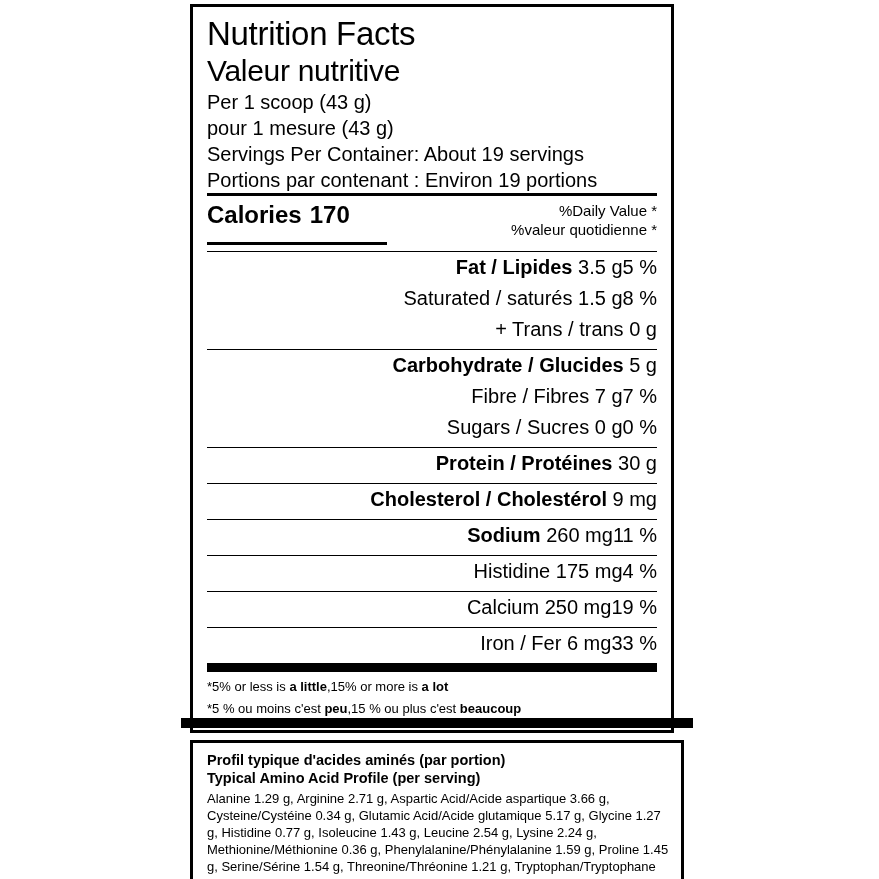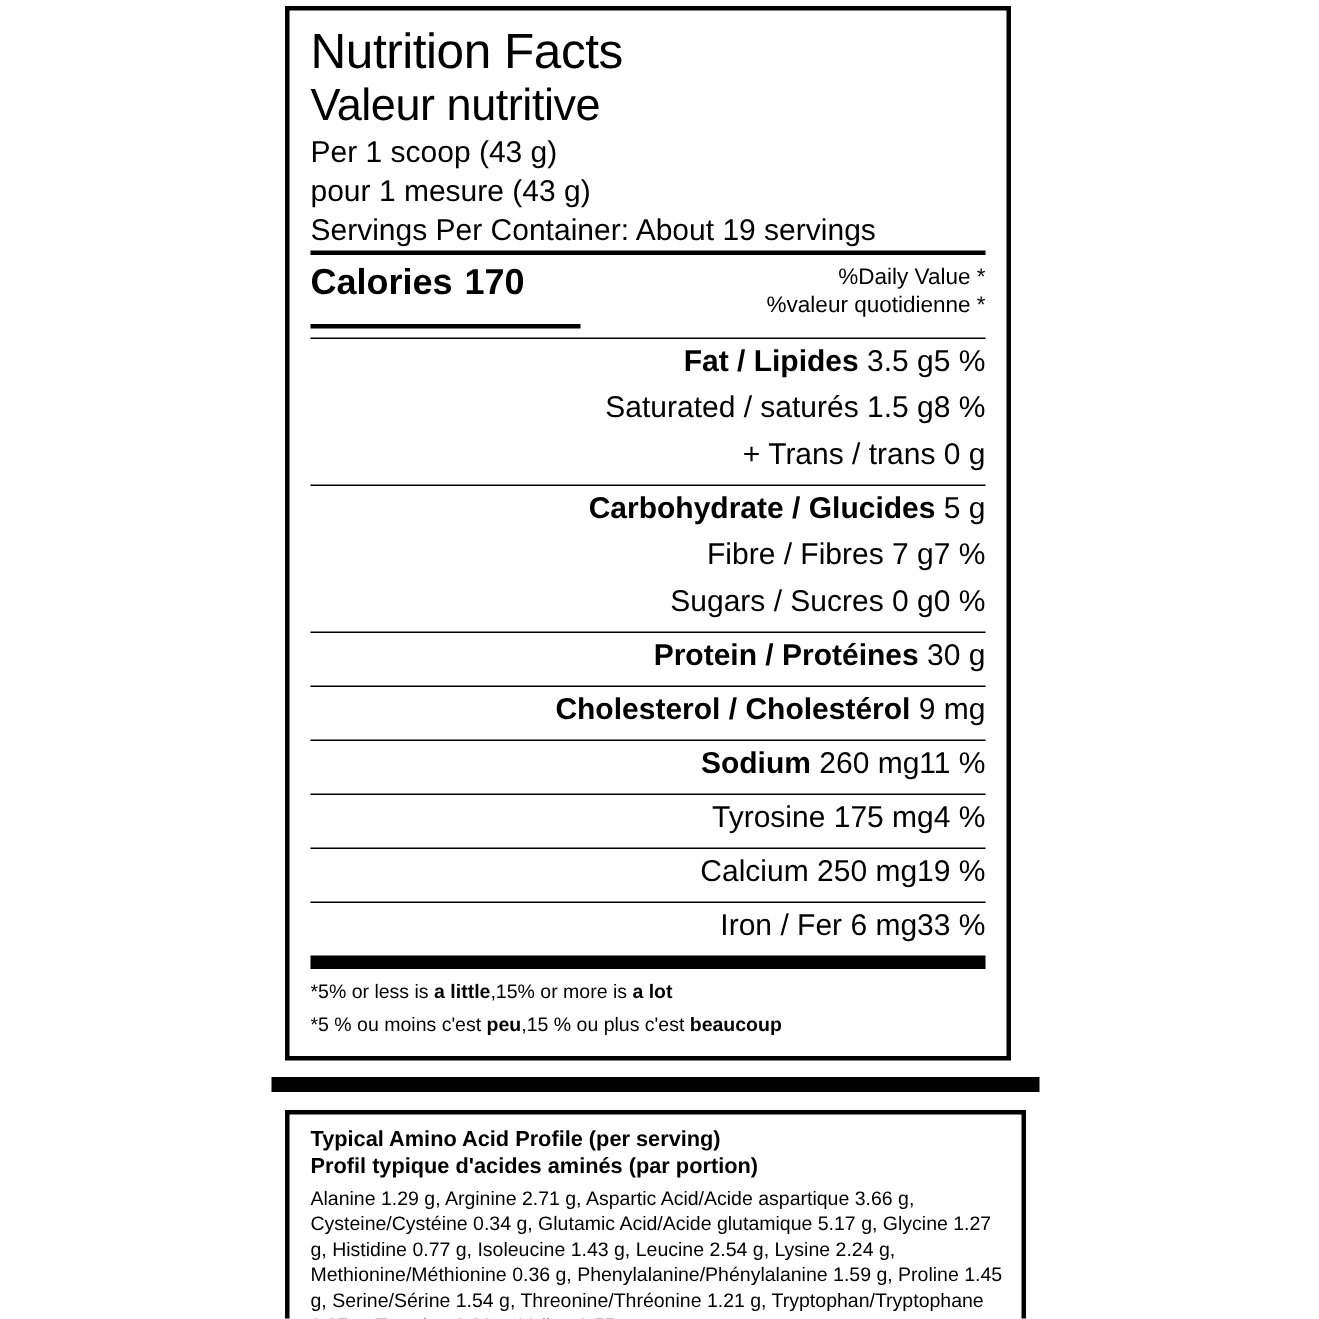--- a/index.html
+++ b/index.html
@@ -128,20 +128,21 @@
 <body>
 
 <div class="panel">
 
   <div class="title">Nutrition Facts</div>
   <div class="title2">Valeur nutritive</div>
 
   <div class="serving">Per 1 scoop (43 g)</div>
   <div class="serving">pour 1 mesure (43 g)</div>
   <div class="serving">Servings Per Container: About 19 servings</div>
+  <div class="serving">Portions par contenant : Environ 19 portions</div>
 
   <div class="rule-med"></div>
 
   <div class="cal-row">
     <div class="cal-left">
       <span>Calories</span><span class="calnum">170</span>
     </div>
     <div class="cal-right">
       <div>%Daily Value *</div>
       <div>%valeur quotidienne *</div>
@@ -190,21 +191,21 @@
   </div>
 
   <div class="rule-thin" style="margin-top:4px;"></div>
   <div class="nrow">
     <div class="lbl"><b>Sodium</b> <span>260 mg</span></div>
     <div class="dv">11 %</div>
   </div>
 
   <div class="rule-thin" style="margin-top:4px;"></div>
   <div class="nrow">
-    <div class="lbl"><span>Tyrosine</span> <span>175 mg</span></div>
+    <div class="lbl"><span>Histidine</span> <span>175 mg</span></div>
     <div class="dv">4 %</div>
   </div>
 
   <div class="rule-thin" style="margin-top:4px;"></div>
   <div class="nrow">
     <div class="lbl"><span>Calcium</span> <span>250 mg</span></div>
     <div class="dv">19 %</div>
   </div>
 
   <div class="rule-thin" style="margin-top:4px;"></div>
@@ -220,16 +221,16 @@
   </div>
   <div class="footnote" style="padding-top:0;">
     <span>*5 % ou moins c'est </span><b>peu</b><span>,15 % ou plus c'est </span><b>beaucoup</b>
   </div>
 
 </div>
 
 <div class="blackbar"></div>
 
 <div class="aminos">
+  <div class="amino-head">Profil typique d'acides aminés (par portion)</div>
   <div class="amino-head">Typical Amino Acid Profile (per serving)</div>
-  <div class="amino-head">Profil typique d'acides aminés (par portion)</div>
   <div class="amino-body">Alanine 1.29 g, Arginine 2.71 g, Aspartic Acid/Acide aspartique 3.66 g, Cysteine/Cystéine 0.34 g, Glutamic Acid/Acide glutamique 5.17 g, Glycine 1.27 g, Histidine 0.77 g, Isoleucine 1.43 g, Leucine 2.54 g, Lysine 2.24 g, Methionine/Méthionine 0.36 g, Phenylalanine/Phénylalanine 1.59 g, Proline 1.45 g, Serine/Sérine 1.54 g, Threonine/Thréonine 1.21 g, Tryptophan/Tryptophane 0.27 g, Tyrosine 1.28 g, Valine 1.55 g</div>
 </div>
 
 </body></html>

